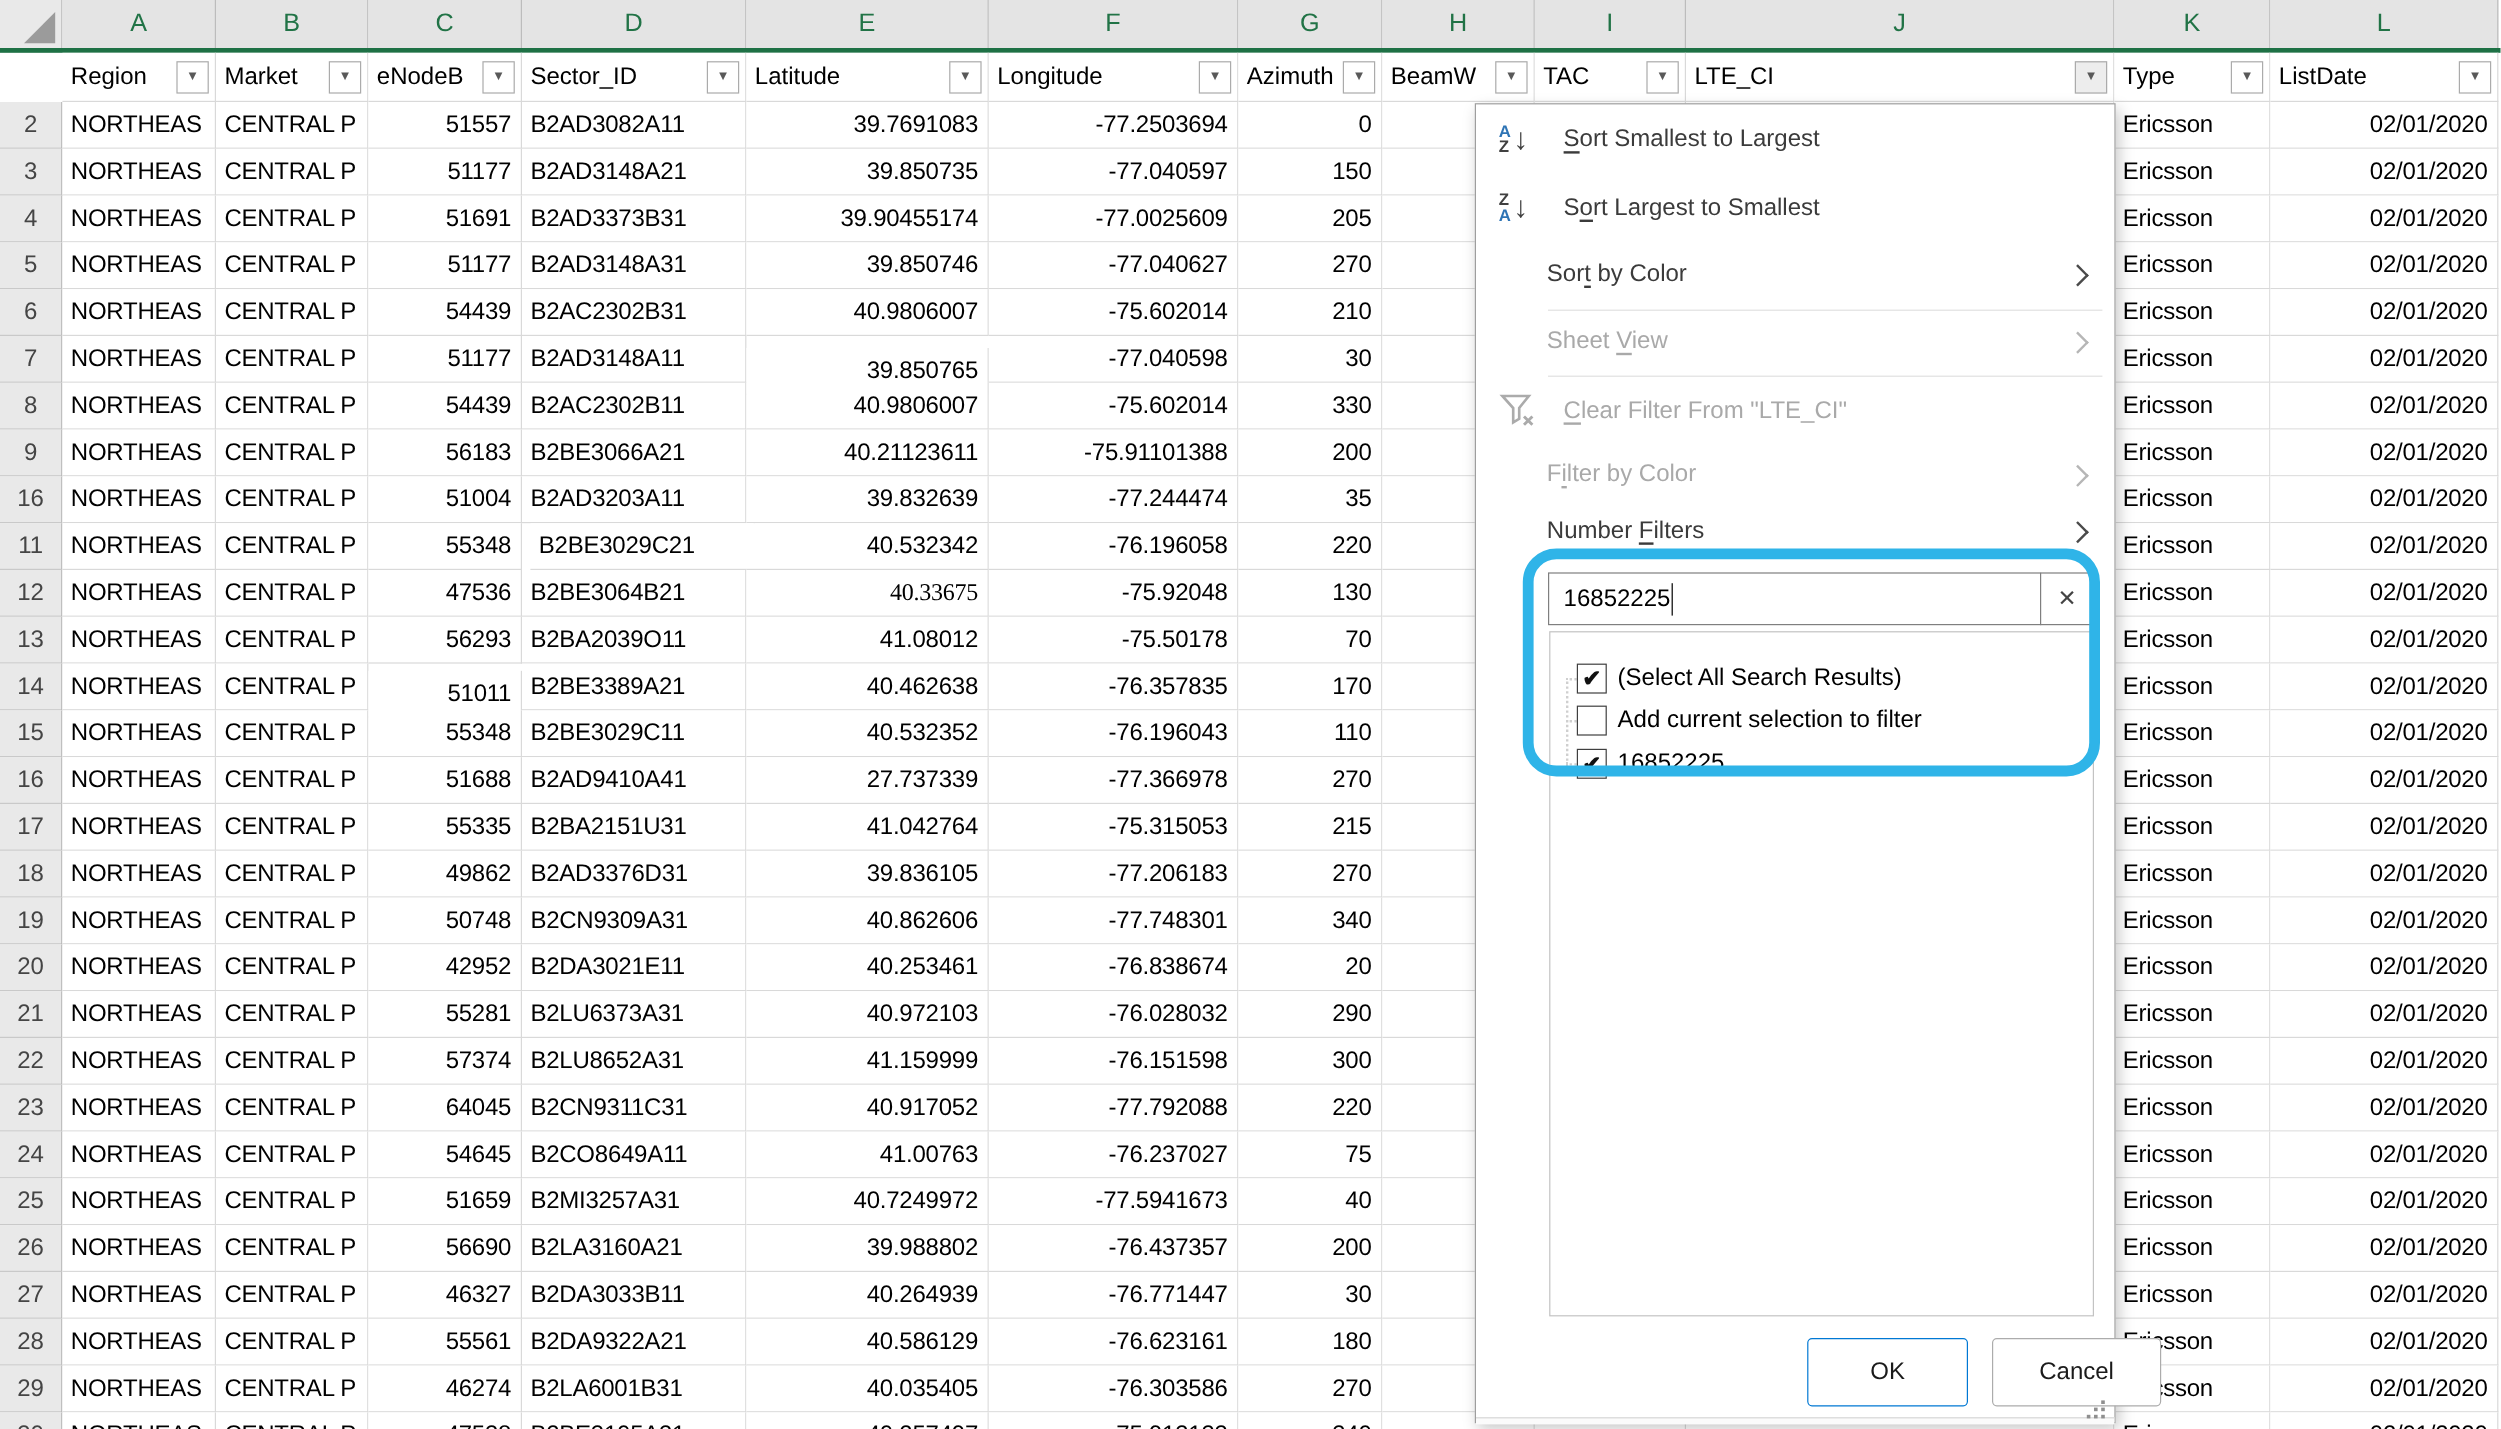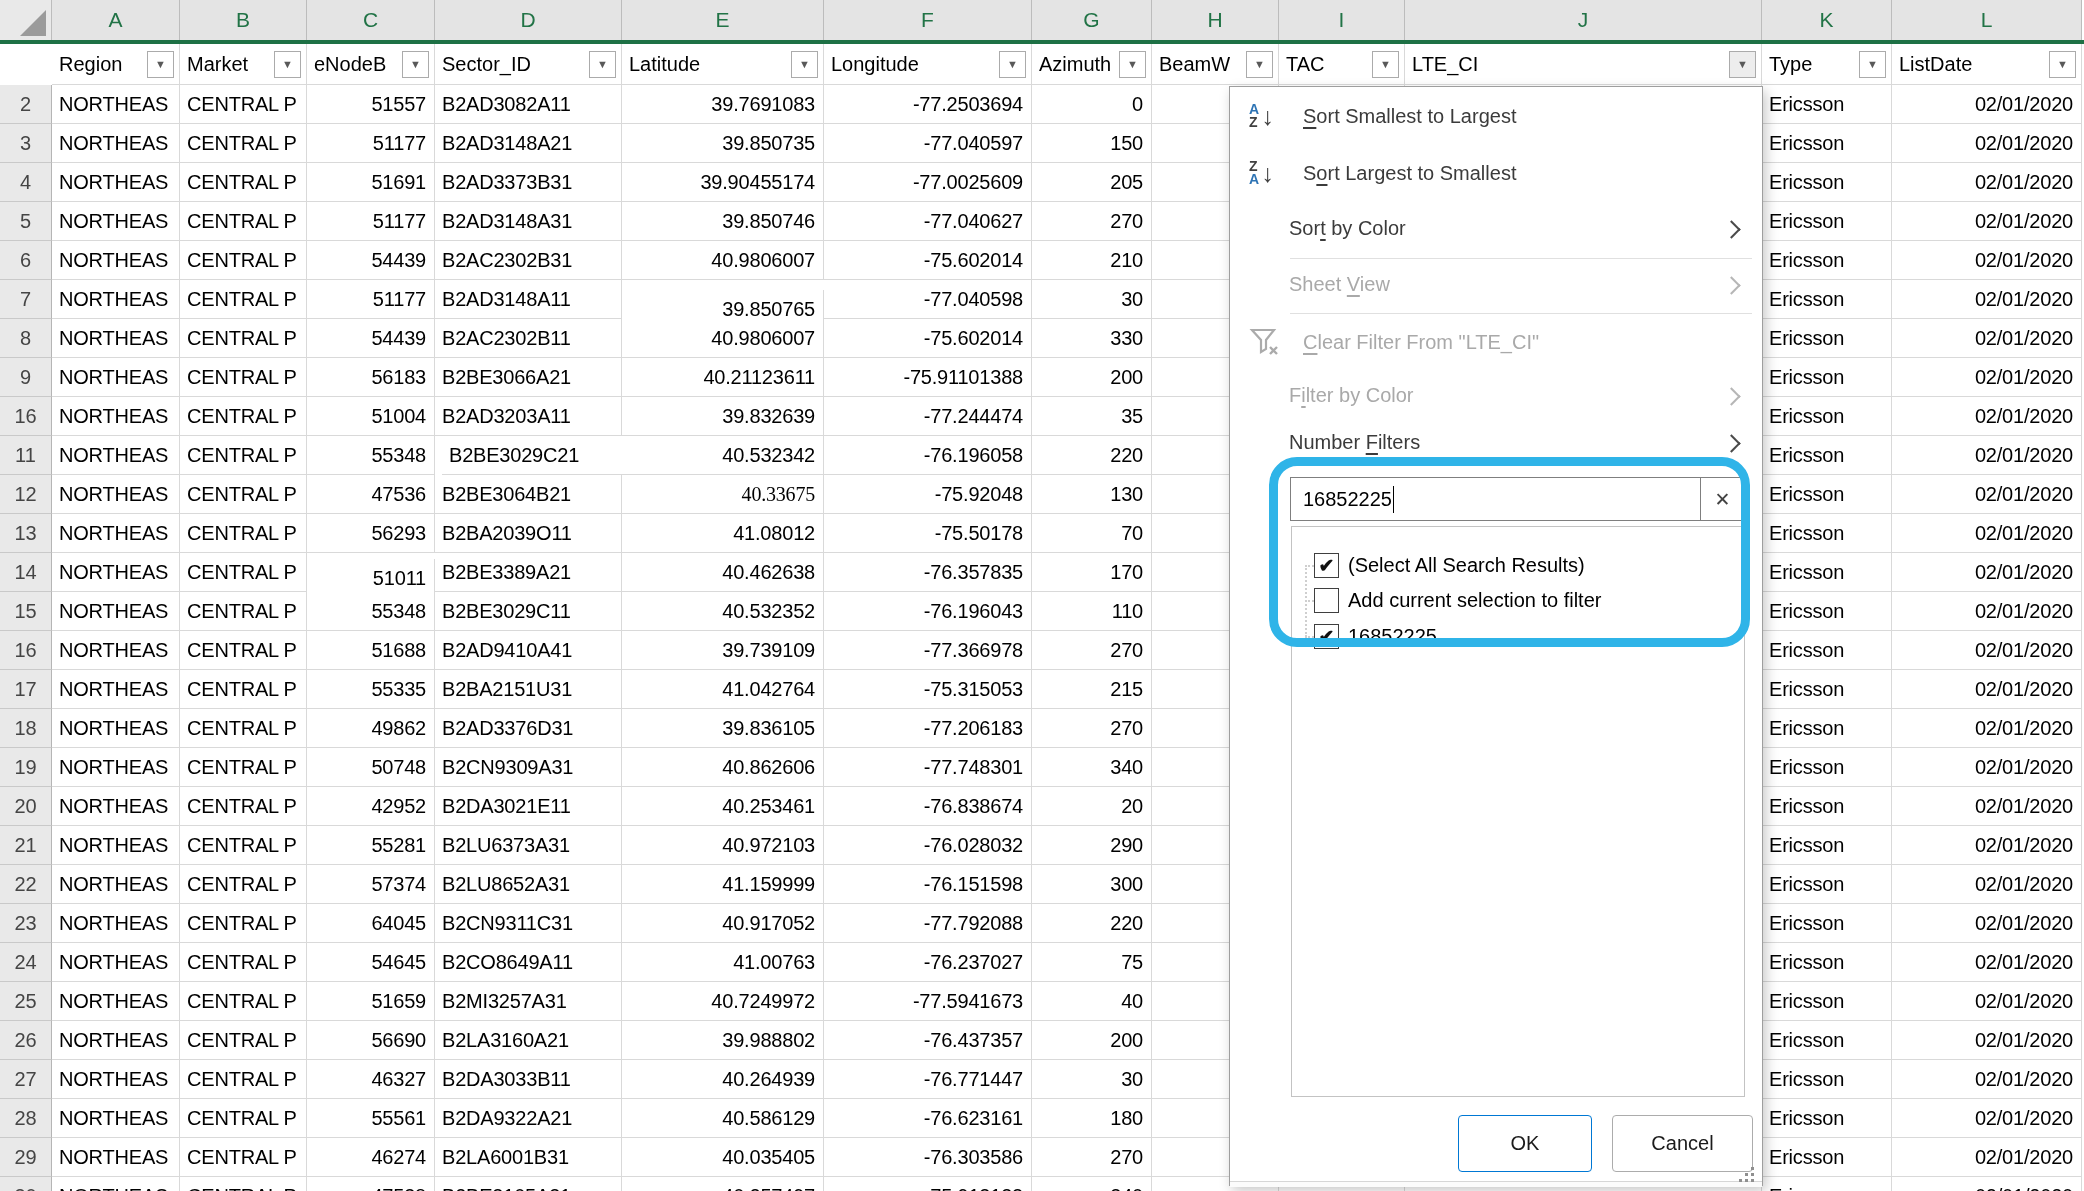--- a/index.html
+++ b/index.html
@@ -64,21 +64,21 @@
   .tree-v{position:absolute;left:13px;top:38px;height:72px;border-left:2px dotted #CFCFCF;}
   .tree-stub{position:absolute;left:13px;width:9px;border-top:2px dotted #CFCFCF;}
   .list-item{position:absolute;left:0;height:35px;display:flex;align-items:center;color:#000;}
   .cbx{width:25px;height:25px;background:#fff;border:1.7px solid #3F3F3F;box-sizing:border-box;
         margin-left:22px;display:flex;align-items:center;justify-content:center;
         font-size:19px;color:#101010;font-weight:700;}
   .list-item .ltxt{margin-left:9px;white-space:nowrap;}
   
   .btn{position:absolute;top:1028px;height:57px;background:#fff;border-radius:4px;
         display:flex;align-items:center;justify-content:center;font-size:20px;color:#1b1b1b;
-        box-sizing:border-box;}
+        box-sizing:border-box;margin-left:48px;}
   .btn.ok{left:228px;width:134px;border:1.7px solid #0078D4;}
   .btn.cancel{left:382px;width:141px;border:1px solid #ACACAC;}
   .panel-foot{position:absolute;left:0;right:0;top:1094px;height:5px;background:#FBFBFB;
         border-top:1px solid #D6D6D6;}
   .grip{position:absolute;right:8px;top:1080px;width:18px;height:16px;}
   .grip i{position:absolute;width:3px;height:3px;background:#8F8F8F;}
   
   .annot{position:absolute;left:1269px;top:457px;width:481px;height:190px;border-radius:28px;
         border:9px solid #2FB4E8;box-sizing:border-box;z-index:30;pointer-events:none;}
 </style>
@@ -325,21 +325,21 @@
       <div class="cell num" style="left: 1152px; top: 592px; width: 127px; height: 39px; line-height: 39px;"></div>
       <div class="cell num" style="left: 1279px; top: 592px; width: 126px; height: 39px; line-height: 39px;"></div>
       <div class="cell num" style="left: 1405px; top: 592px; width: 357px; height: 39px; line-height: 39px;"></div>
       <div class="cell txt" style="left: 1762px; top: 592px; width: 130px; height: 39px; line-height: 39px;">Ericsson</div>
       <div class="cell num" style="left: 1892px; top: 592px; width: 190px; height: 39px; line-height: 39px;">02/01/2020</div>
       <div class="rnum" style="top: 631px; height: 39px; line-height: 39px;">16</div>
       <div class="cell txt" style="left: 52px; top: 631px; width: 128px; height: 39px; line-height: 39px;">NORTHEAS</div>
       <div class="cell txt" style="left: 180px; top: 631px; width: 127px; height: 39px; line-height: 39px;">CENTRAL P</div>
       <div class="cell num" style="left: 307px; top: 631px; width: 128px; height: 39px; line-height: 39px;">51688</div>
       <div class="cell txt" style="left: 435px; top: 631px; width: 187px; height: 39px; line-height: 39px;">B2AD9410A41</div>
-      <div class="cell num" style="left: 622px; top: 631px; width: 202px; height: 39px; line-height: 39px;">39.739109</div>
+      <div class="cell num" style="left: 622px; top: 631px; width: 202px; height: 39px; line-height: 39px;">27.737339</div>
       <div class="cell num" style="left: 824px; top: 631px; width: 208px; height: 39px; line-height: 39px;">-77.366978</div>
       <div class="cell num" style="left: 1032px; top: 631px; width: 120px; height: 39px; line-height: 39px;">270</div>
       <div class="cell num" style="left: 1152px; top: 631px; width: 127px; height: 39px; line-height: 39px;"></div>
       <div class="cell num" style="left: 1279px; top: 631px; width: 126px; height: 39px; line-height: 39px;"></div>
       <div class="cell num" style="left: 1405px; top: 631px; width: 357px; height: 39px; line-height: 39px;"></div>
       <div class="cell txt" style="left: 1762px; top: 631px; width: 130px; height: 39px; line-height: 39px;">Ericsson</div>
       <div class="cell num" style="left: 1892px; top: 631px; width: 190px; height: 39px; line-height: 39px;">02/01/2020</div>
       <div class="rnum" style="top: 670px; height: 39px; line-height: 39px;">17</div>
       <div class="cell txt" style="left: 52px; top: 670px; width: 128px; height: 39px; line-height: 39px;">NORTHEAS</div>
       <div class="cell txt" style="left: 180px; top: 670px; width: 127px; height: 39px; line-height: 39px;">CENTRAL P</div>

